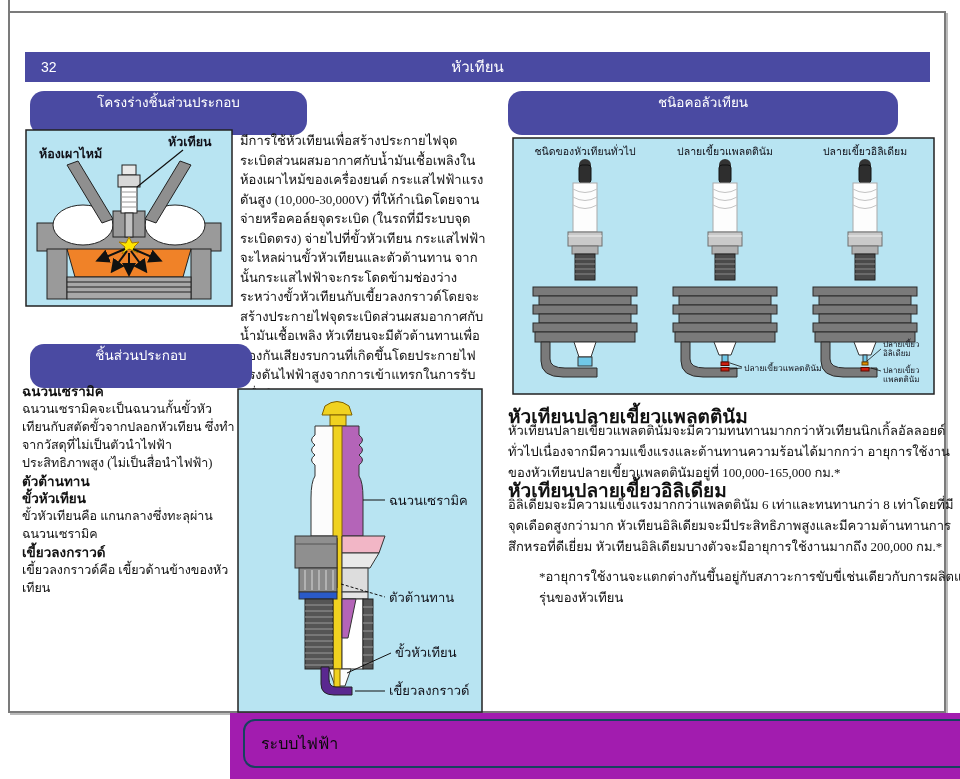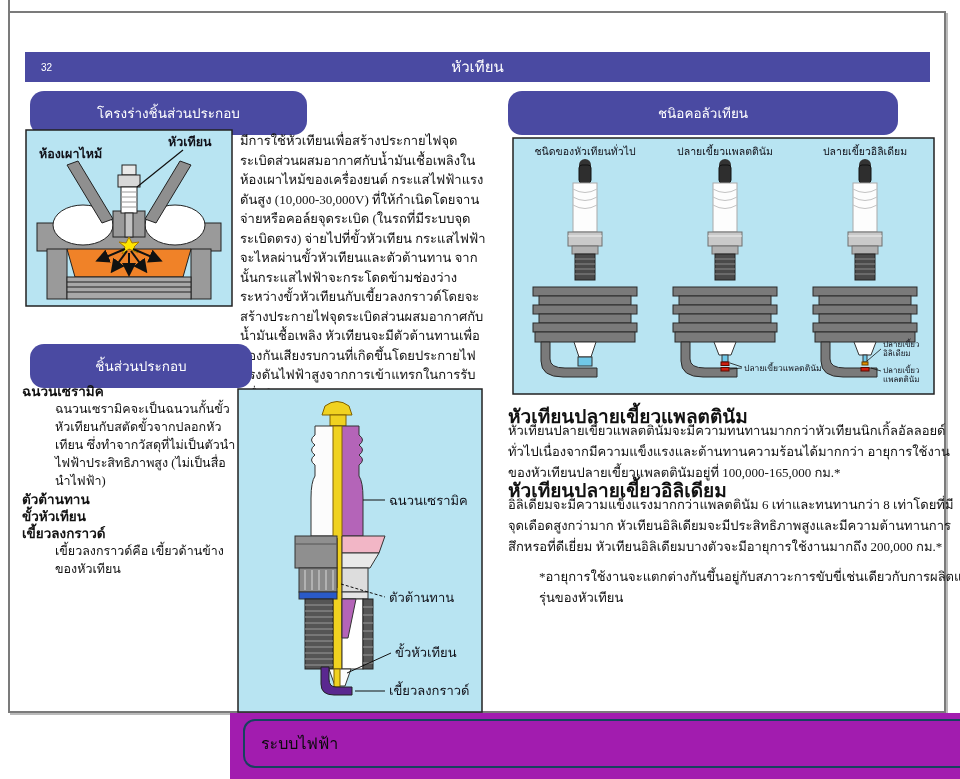--- a/index.html
+++ b/index.html
@@ -4,31 +4,31 @@
 <style>
   html,body{margin:0;padding:0;background:#fff;}
   body{width:960px;height:779px;position:relative;overflow:hidden;
        font-family:"Liberation Serif","DejaVu Serif",serif;color:#111;}
   .abs{position:absolute;}
   .frame{left:8px;top:11px;width:938px;height:702px;border:2px solid #7b7b7b;
          box-sizing:border-box;background:#fff;box-shadow:2px 2px 0 rgba(130,130,130,.55);}
   .edge-artifact{left:8px;top:0;width:2px;height:13px;background:#7b7b7b;}
   .header-bar{left:25px;top:52px;width:905px;height:30px;background:#4a4aa2;
               display:flex;align-items:center;}
-  .page-num{color:#fff;font-size:10px;margin-left:16px;font-family:"Liberation Sans",sans-serif;}
+  .page-num{color:#fff;font-size:14px;margin-left:16px;font-family:"Liberation Sans",sans-serif;}
   .page-title{position:absolute;left:0;right:0;text-align:center;color:#fff;font-size:15px;}
   .pill{background:#4a4aa2;border-radius:14px;color:#fff;font-size:13.5px;
-        display:flex;align-items:center;justify-content:center;height:44px;}
+        display:flex;align-items:flex-start;justify-content:center;height:44px;}
   .pill-structure{left:30px;top:91px;width:277px;}
   .pill-types{left:508px;top:91px;width:390px;}
   .pill-components{left:30px;top:344px;width:222px;}
   .intro{left:240px;top:131px;width:252px;font-size:13px;line-height:19.5px;text-align:left;}
   .comp-list{left:22px;top:383px;width:214px;}
   .comp-term{font-weight:bold;font-size:13.5px;line-height:17px;}
-  .comp-desc{font-size:12.5px;line-height:18px;margin-bottom:1px;margin-left:33px;}
+  .comp-desc{font-size:12.5px;line-height:18px;margin-bottom:1px;}
   .rh{font-weight:bold;font-size:19px;}
   .rbody{font-size:13px;line-height:21px;width:447px;}
   .r-plat-h{left:508px;top:401px;}
   .r-plat-b{left:508px;top:420px;}
   .r-irid-h{left:508px;top:475px;}
   .r-irid-b{left:508px;top:494px;}
   .r-note{left:508px;top:566px;font-size:13px;width:447px;margin-left:31px;}
   .footer-bar{left:230px;top:713px;width:730px;height:66px;background:#a21caf;overflow:hidden;}
   .footer-tab{position:absolute;left:13px;top:6px;width:760px;height:49px;border:2px solid #16425e;
               border-radius:12px;box-sizing:border-box;display:flex;align-items:center;}
@@ -115,20 +115,21 @@
 
 <div class="abs pill pill-components">
   <span>ชิ้นส่วนประกอบ</span>
 </div>
 
 <div class="abs comp-list">
   <div class="comp-term">ฉนวนเซรามิค</div>
   <div class="comp-desc">ฉนวนเซรามิคจะเป็นฉนวนกั้นขั้วหัวเทียนกับสตัดขั้วจากปลอกหัวเทียน ซึ่งทำจากวัสดุที่ไม่เป็นตัวนำไฟฟ้าประสิทธิภาพสูง (ไม่เป็นสื่อนำไฟฟ้า)</div>
   <div class="comp-term">ตัวต้านทาน</div>
   <div class="comp-term">ขั้วหัวเทียน</div>
+  <div class="comp-desc">ขั้วหัวเทียนคือ แกนกลางซึ่งทะลุผ่านฉนวนเซรามิค</div>
   <div class="comp-term">เขี้ยวลงกราวด์</div>
   <div class="comp-desc">เขี้ยวลงกราวด์คือ เขี้ยวด้านข้างของหัวเทียน</div>
 </div>
 
 <svg class="abs" style="left:237px;top:388px" width="246" height="325" viewBox="0 0 246 325">
   <rect x="1" y="1" width="244" height="323" fill="#b8e4f2" stroke="#222" stroke-width="1.5"></rect>
 
   <path d="M88,18 q12,-9 24,0 l3,9 h-30 z" fill="#f0d220" stroke="#806000"></path>
   <rect x="93" y="27" width="16" height="11" fill="#f0d220" stroke="#806000"></rect>
 

